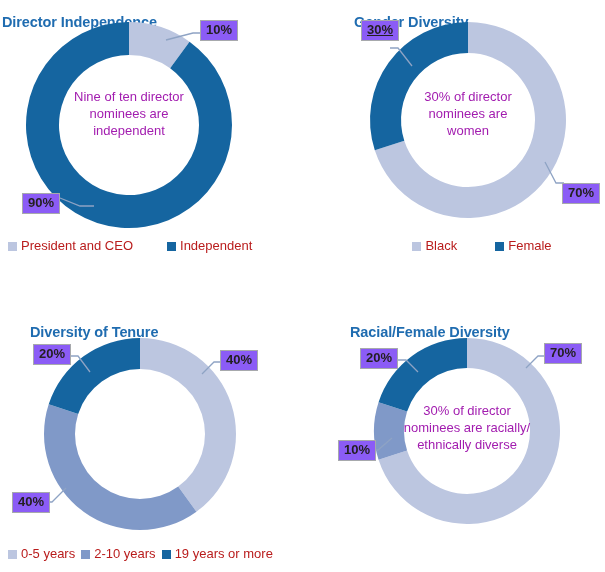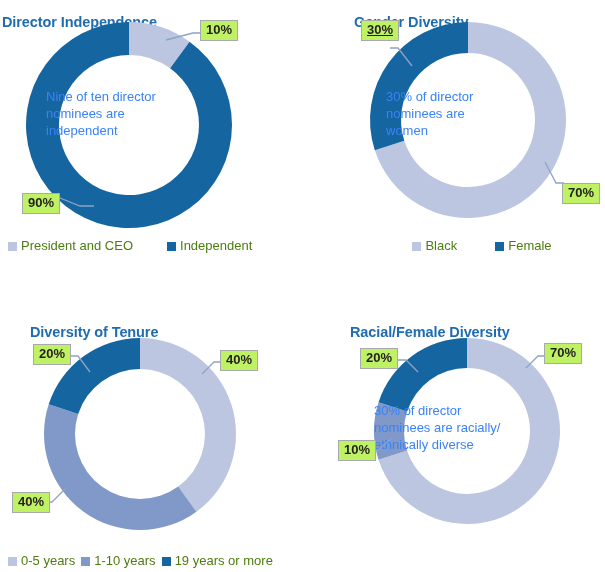--- a/index.html
+++ b/index.html
@@ -39,47 +39,47 @@
   .title-bl { position: absolute; left: 2px;  top: 2px; margin-left: 28px; }
   .title-br { position: absolute; left: 20px; top: 2px; }
 
   .donut-wrap {
     position: absolute;
   }
   .donut-svg { display: block; overflow: visible; }
 
   .center-text {
     position: absolute;
-    text-align: left;
-    color: #3b82f6;
+    text-align: center;
+    color: #a21caf;
     font-size: 13px;
     line-height: 17px;
     white-space: pre-line;
     pointer-events: none;
   }
 
   .callout {
     position: absolute;
-    background: #bef264;
+    background: #8b5cf6;
     border: 1px solid #a7a9ac;
     color: #231f20;
     font-size: 13px;
     font-weight: bold;
     padding: 2px 5px 3px 5px;
     line-height: 14px;
     box-sizing: border-box;
     white-space: nowrap;
   }
 
   .legend {
     position: absolute;
     display: flex;
     flex-wrap: wrap;
     align-items: center;
-    color: #4d7c0f;
+    color: #b91c1c;
     font-size: 13px;
     line-height: 16px;
   }
   .legend-item {
     display: inline-flex;
     align-items: center;
     white-space: nowrap;
   }
   .swatch {
     width: 9px;
@@ -184,28 +184,28 @@
     <svg style="position:absolute; left:0; top:0; width:310px; height:262px; pointer-events:none;">
       <polyline points="90,62 78,46 70,46" fill="none" stroke="#8ea3c4" stroke-width="1.3"></polyline>
       <polyline points="202,64 214,52 222,52" fill="none" stroke="#8ea3c4" stroke-width="1.3"></polyline>
       <polyline points="66,178 52,192 44,192" fill="none" stroke="#8ea3c4" stroke-width="1.3"></polyline>
     </svg>
 
     <div class="callout" style="left:33px; top:34px;">20%</div>
     <div class="callout" style="left:220px; top:40px;">40%</div>
     <div class="callout" style="left:12px; top:182px;">40%</div>
 
-    <div class="legend" style="left:8px; top:243px; width:296px; gap:16px 6px;" id="legend-diversity-of-tenure">
+    <div class="legend" style="left:8px; top:236px; width:296px; gap:16px 6px;" id="legend-diversity-of-tenure">
         <span class="legend-item">
           <span class="swatch" style="background: rgb(188, 198, 224);"></span>
           <span class="legend-label">0-5 years</span>
         </span>
         <span class="legend-item">
           <span class="swatch" style="background: rgb(128, 153, 200);"></span>
-          <span class="legend-label">1-10 years</span>
+          <span class="legend-label">2-10 years</span>
         </span>
         <span class="legend-item">
           <span class="swatch" style="background: rgb(21, 101, 160);"></span>
           <span class="legend-label">19 years or more</span>
         </span>
       </div>
   </section>
 
   <section class="panel panel-br">
     <h2 class="chart-title title-br">Racial/Female Diversity</h2>

